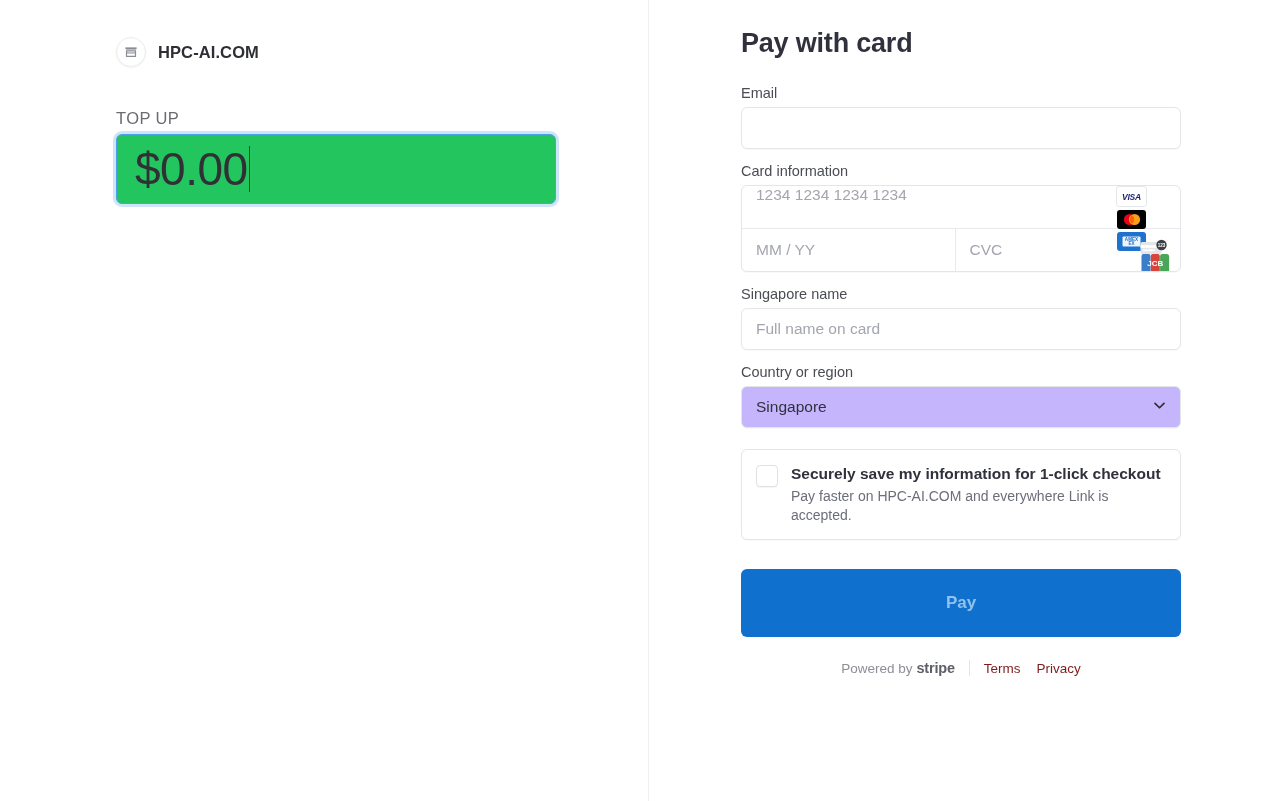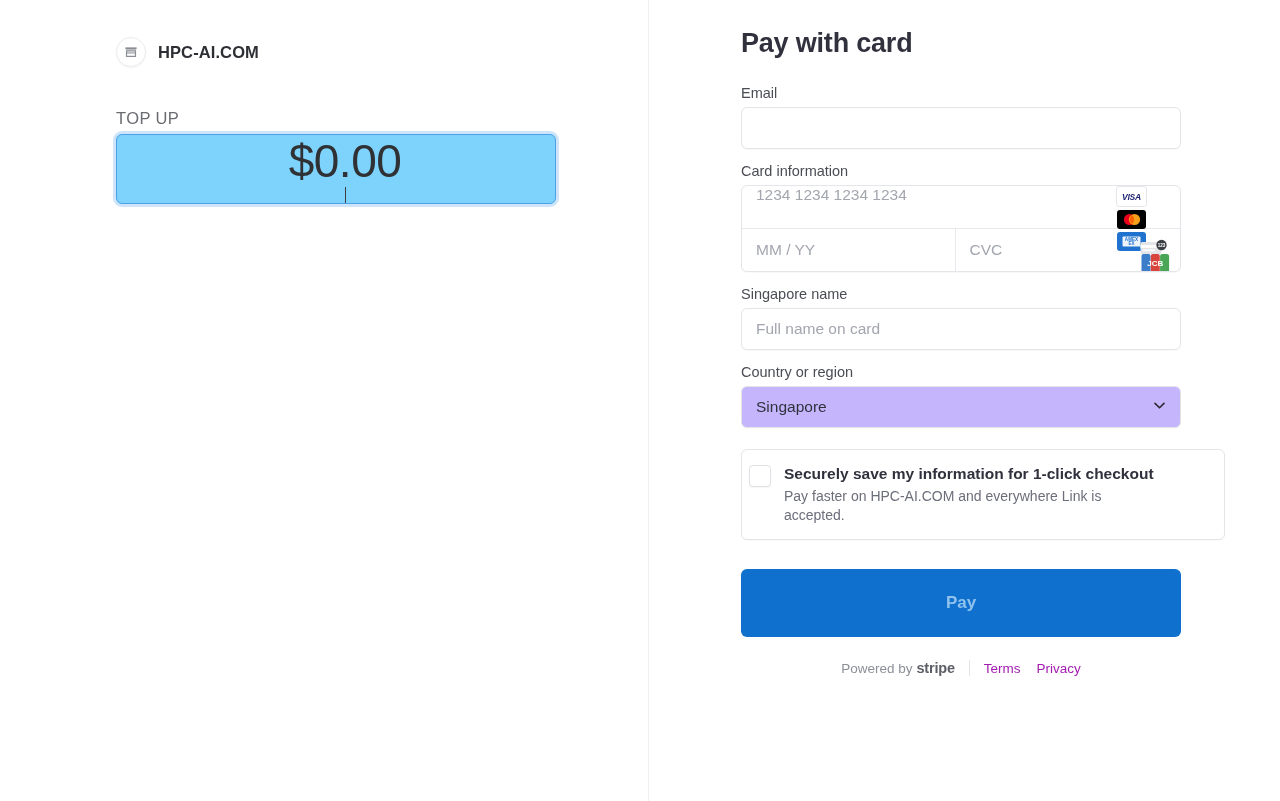--- a/index.html
+++ b/index.html
@@ -67,26 +67,25 @@
     line-height: 20px;
   }
 
   .amount-field {
     margin-top: 6px;
     width: 440px;
     height: 70px;
     box-sizing: border-box;
     border: 1px solid #4d9fe8;
     border-radius: 6px;
-    background: #7dd3fc;
+    background: #22c55e;
     box-shadow: 0 0 0 3px rgba(78,160,232,0.28);
     display: flex;
     align-items: center;
     padding-left: 18px;
-    flex-direction: column;
   }
   .amount-value {
     font-size: 46px;
     color: #303134;
     line-height: 52px;
     font-weight: 400;
     letter-spacing: -0.5px;
   }
   .caret {
     display: inline-block;
@@ -199,27 +198,27 @@
     align-items: center;
     justify-content: space-between;
     padding: 0 13px 0 14px;
     font-size: 15.5px;
     color: #30313d;
   }
 
   
   .save-box {
     margin-top: 21px;
-    width: 484px;
+    width: 440px;
     box-sizing: border-box;
     border: 1px solid #e4e5e9;
     border-radius: 6px;
     background: #ffffff;
     box-shadow: 0 1px 1px rgba(0,0,0,0.028);
-    padding: 14px 14px 14px 7px;
+    padding: 14px 14px 14px 14px;
     display: flex;
     gap: 13px;
   }
   .save-checkbox {
     width: 20px;
     height: 20px;
     flex: none;
     border: 1px solid #e0e1e6;
     border-radius: 4px;
     background: #ffffff;
@@ -267,21 +266,21 @@
     align-items: center;
     justify-content: center;
     gap: 14px;
     font-size: 13.5px;
     color: #8d8f98;
   }
   .powered { display: flex; align-items: baseline; gap: 4px; }
   .stripe-word { font-weight: 700; color: #5d5f68; font-size: 14.5px; letter-spacing: -0.2px; }
   .foot-sep { width: 1px; height: 16px; background: #e3e4e8; }
   .foot-links { display: flex; gap: 16px; }
-  .foot-link { color: #a21caf; text-decoration: none; text-align: right; }
+  .foot-link { color: #7f1d1d; text-decoration: none; text-align: right; }
 
   
   .badge {
     width: 29px;
     height: 19px;
     border-radius: 3px;
     display: flex;
     align-items: center;
     justify-content: center;
     overflow: hidden;

